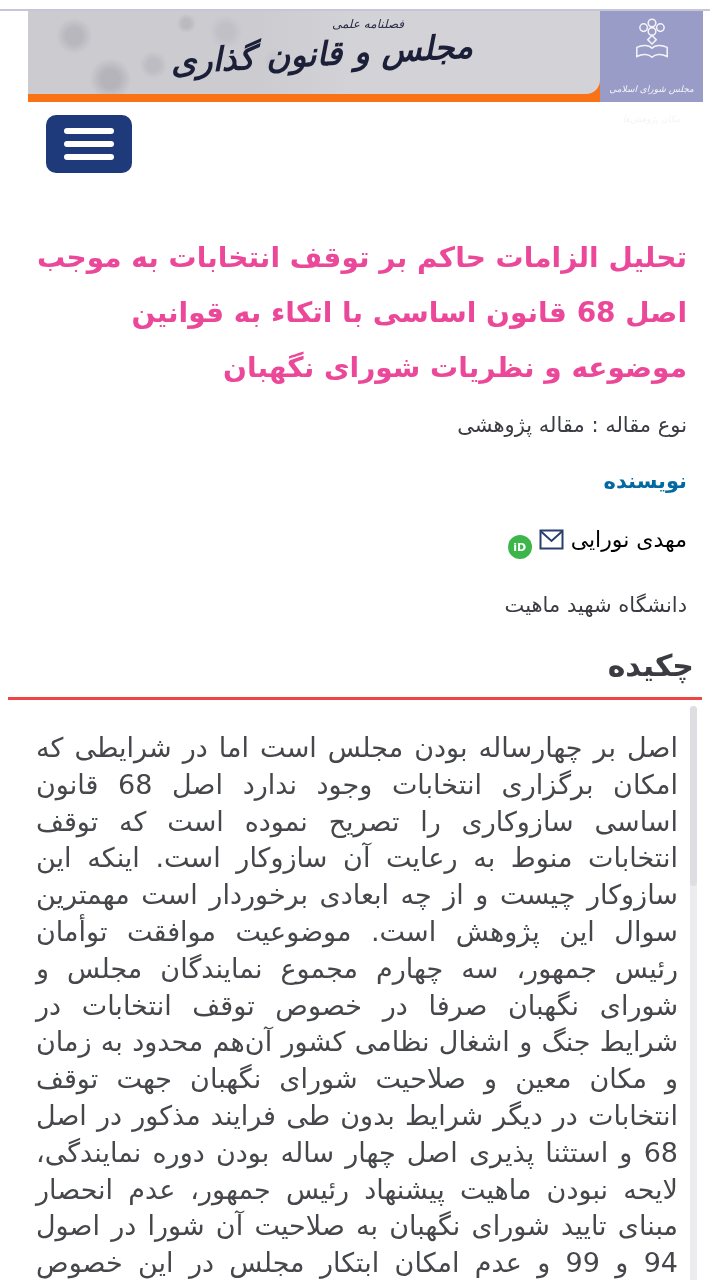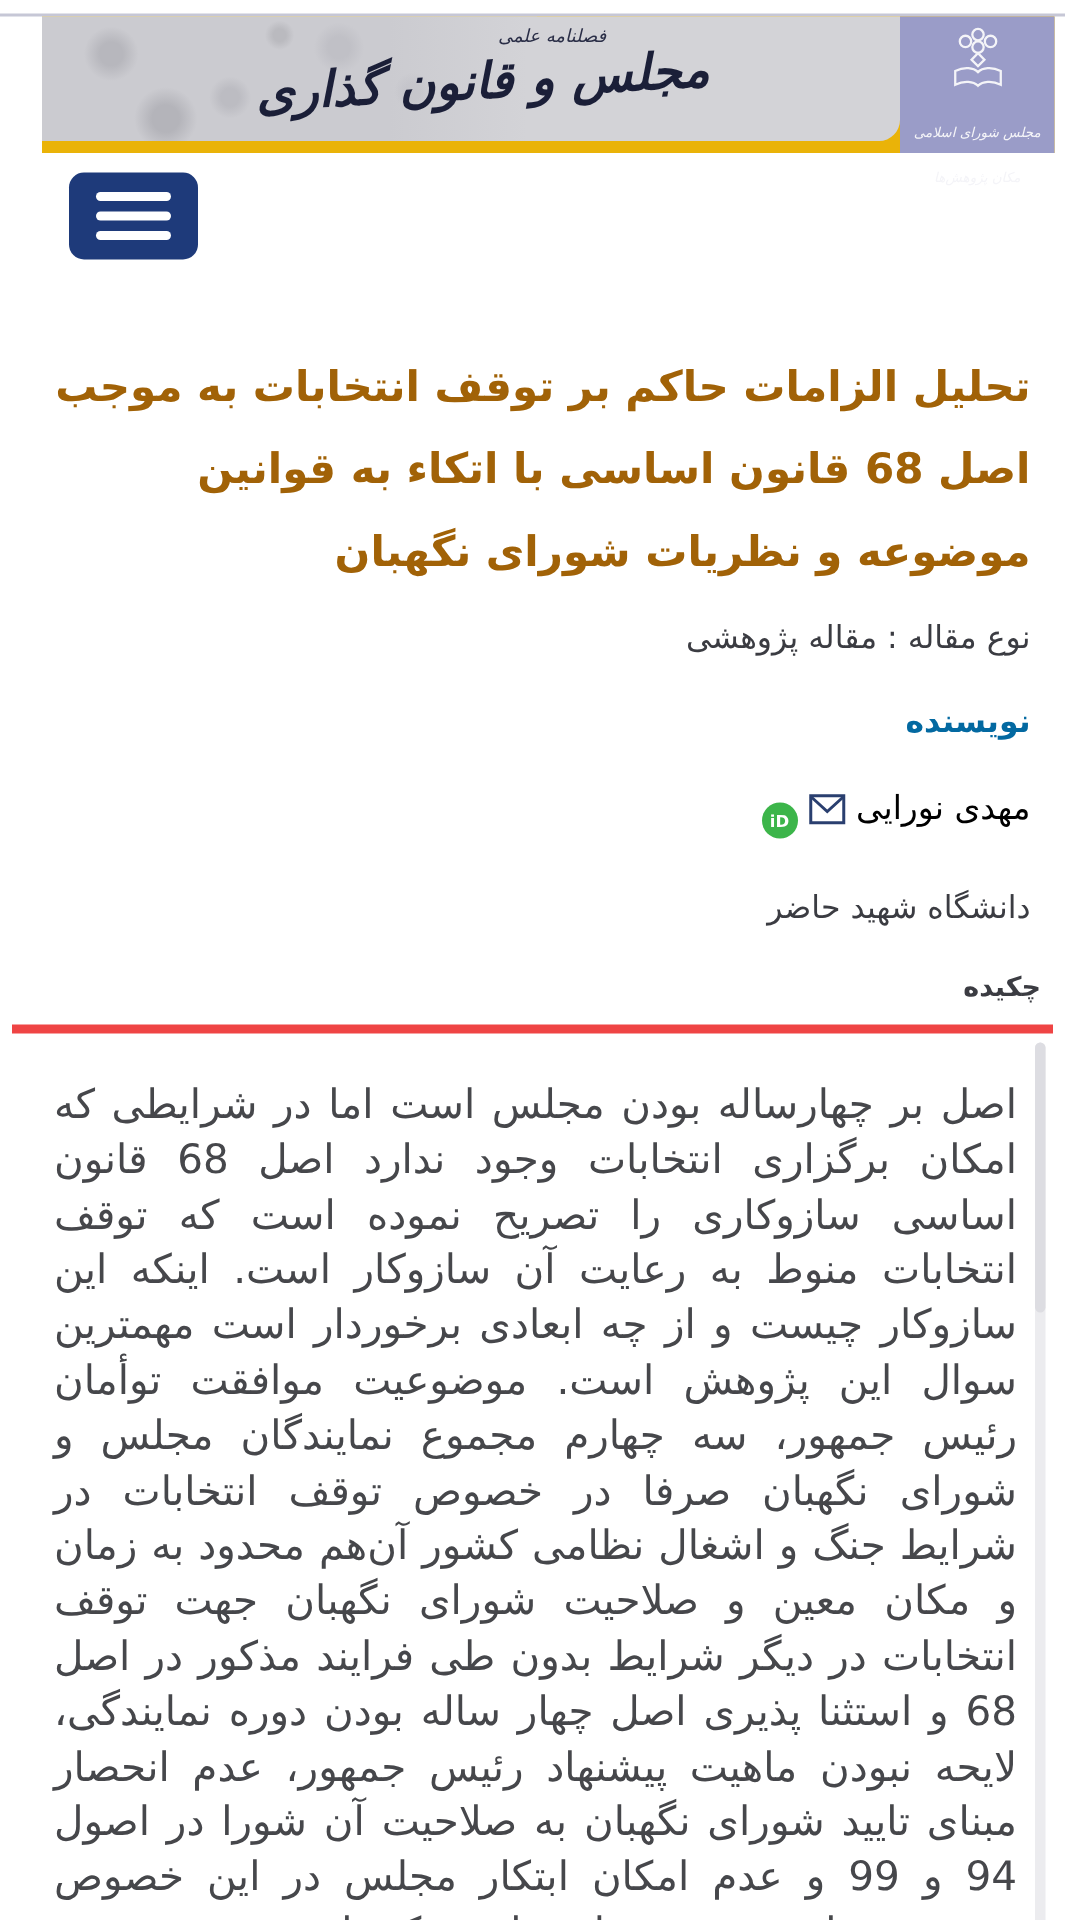--- a/index.html
+++ b/index.html
@@ -7,21 +7,21 @@
   body {
     width:710px; height:1280px; overflow:hidden;
     background:#ffffff;
     font-family:"DejaVu Sans", sans-serif;
   }
 
   
   .header-wrap { margin-top:9px; border-top:2px solid #c6c7d6; }
   .banner {
     margin:0 7px 0 28px; height:91px; position:relative;
-    background:#eab308;
+    background:#f97316;
     padding-left:47px;
   }
   .banner-gray {
     position:absolute; left:0; top:0; right:103px; height:83px;
     background:#d3d3d7; border-radius:0 0 14px 0; overflow:hidden;
   }
   .banner-photo {
     position:absolute; left:0; top:0; bottom:0; width:330px;
     background:
       linear-gradient(to right, rgba(211,211,215,0) 70%, #d3d3d7 98%),
@@ -62,39 +62,39 @@
     background:#1e3a7a; border:none; border-radius:10px;
     display:flex; flex-direction:column; justify-content:center;
     align-items:center; gap:7px; cursor:pointer; padding:0;
   }
   .menu-bar { width:50px; height:6px; background:#ffffff; border-radius:3px; }
 
   
   .main { direction:rtl; }
   .title {
     margin:57px 23px 0; font-size:28px; line-height:55px;
-    font-weight:bold; color:#a16207; text-align:right;
+    font-weight:bold; color:#ec4899; text-align:right;
   }
   .meta { margin:15px 23px 0; font-size:21px; line-height:30px; color:#3b3c42; }
   .author-label { margin:26px 23px 16px; font-size:21px; line-height:30px; font-weight:bold; color:#0369a1; }
   .author-row { margin:8px 23px 0; display:flex; align-items:center; gap:7px; }
   .author-name { font-size:22px; color:#000000; text-decoration:none; cursor:pointer; }
   .mail-icon { display:inline-flex; cursor:pointer; }
   .orcid-badge {
     width:24px; height:24px; border-radius:50%; background:#3cb54a;
     color:#ffffff; font-size:11px; font-weight:bold;
     display:flex; align-items:center; justify-content:center;
     position:relative; top:-7px; cursor:pointer;margin-top:30px;
   }
   .affiliation { margin:24px 23px 0; font-size:21px; line-height:30px; color:#3b3c42; }
 
   .abstract-head {
     margin:28px 8px 0; padding:0 8px 14px 0;
-    font-size:18px; font-weight:bold; color:#3b3c42;
-    border-bottom:6px solid #ef4444;
+    font-size:30px; font-weight:bold; color:#3b3c42;
+    border-bottom:3px solid #ef4444;
   }
   .abstract-region { position:relative; height:633px; overflow:hidden; }
   .scroll-track {
     position:absolute; top:6px; bottom:0; right:13px; width:7px;
     background:#ececef; border-radius:4px;
   }
   .scroll-thumb {
     position:absolute; top:6px; right:13px; width:7px; height:180px;
     background:#dddde2; border-radius:4px;
   }
@@ -150,21 +150,21 @@
     <a class="author-name">مهدی نورایی</a>
     <span class="mail-icon">
       <svg width="25" height="21" viewBox="0 0 25 21" fill="none" stroke="#2a3f6f" stroke-width="2">
         <rect x="1.5" y="1.5" width="22" height="18"></rect>
         <path d="M1.5 2 L12.5 12 L23.5 2"></path>
       </svg>
     </span>
     <span class="orcid-badge">iD</span>
   </div>
 
-  <div class="affiliation">دانشگاه شهید حاضر</div>
+  <div class="affiliation">دانشگاه شهید ماهیت</div>
 
   <div class="abstract-head">چکیده</div>
 
   <div class="abstract-region">
     <div class="abstract-text">اصل بر چهارساله بودن مجلس است اما در شرایطی که امکان برگزاری انتخابات وجود ندارد اصل 68 قانون اساسی سازوکاری را تصریح نموده است که توقف انتخابات منوط به رعایت آن سازوکار است. اینکه این سازوکار چیست و از چه ابعادی برخوردار است مهمترین سوال این پژوهش است. موضوعیت موافقت توأمان رئیس جمهور، سه چهارم مجموع نمایندگان مجلس و شورای نگهبان صرفا در خصوص توقف انتخابات در شرایط جنگ و اشغال نظامی کشور آن‌هم محدود به زمان و مکان معین و صلاحیت شورای نگهبان جهت توقف انتخابات در دیگر شرایط بدون طی فرایند مذکور در اصل 68 و استثنا پذیری اصل چهار ساله بودن دوره نمایندگی، لایحه نبودن ماهیت پیشنهاد رئیس جمهور، عدم انحصار مبنای تایید شورای نگهبان به صلاحیت آن شورا در اصول 94 و 99 و عدم امکان ابتکار مجلس در این خصوص مهمترین نتایج پژوهش حاضر است که با روش توصیفی و تحلیلی و استفاده از منابع کتابخانه‌ای بدست آمده است.</div>
     <div class="scroll-track"></div>
     <div class="scroll-thumb"></div>
   </div>
 
 </div>

